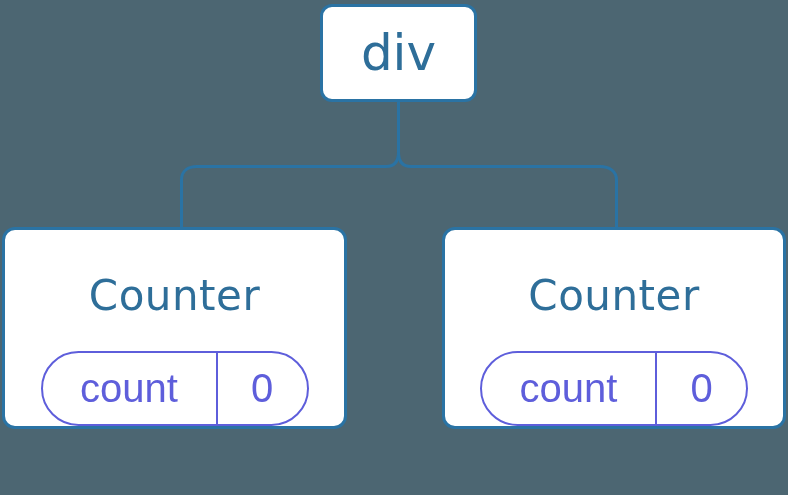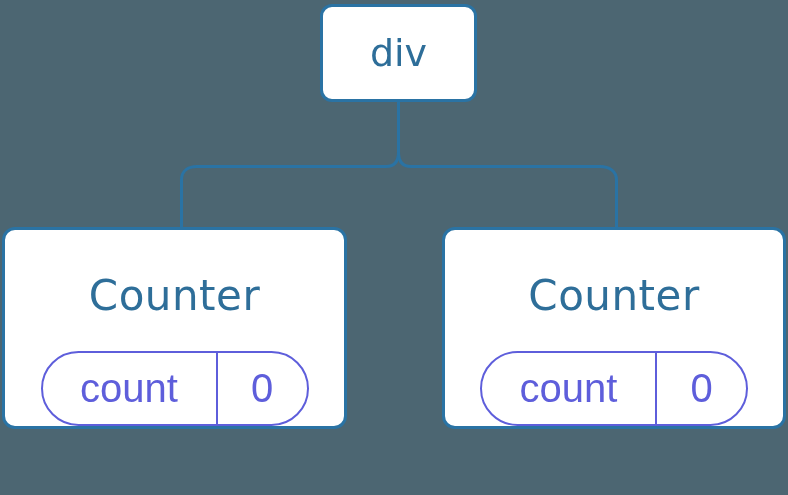--- a/index.html
+++ b/index.html
@@ -27,21 +27,21 @@
     background: var(--card, #FFFFFF);
     border: 3px solid var(--line, #2A73A4);
     border-radius: 12px;
     display: flex;
     align-items: center;
     justify-content: center;
     z-index: 2;
   }
   .root-label {
     font-family: "DejaVu Sans", sans-serif;
-    font-size: 38px;
+    font-size: 50px;
     font-weight: 400;
     color: var(--heading, #2E6E99);
   }
 
   
   .connector {
     position: absolute;
     left: 0;
     top: 0;
     width: 788px;

